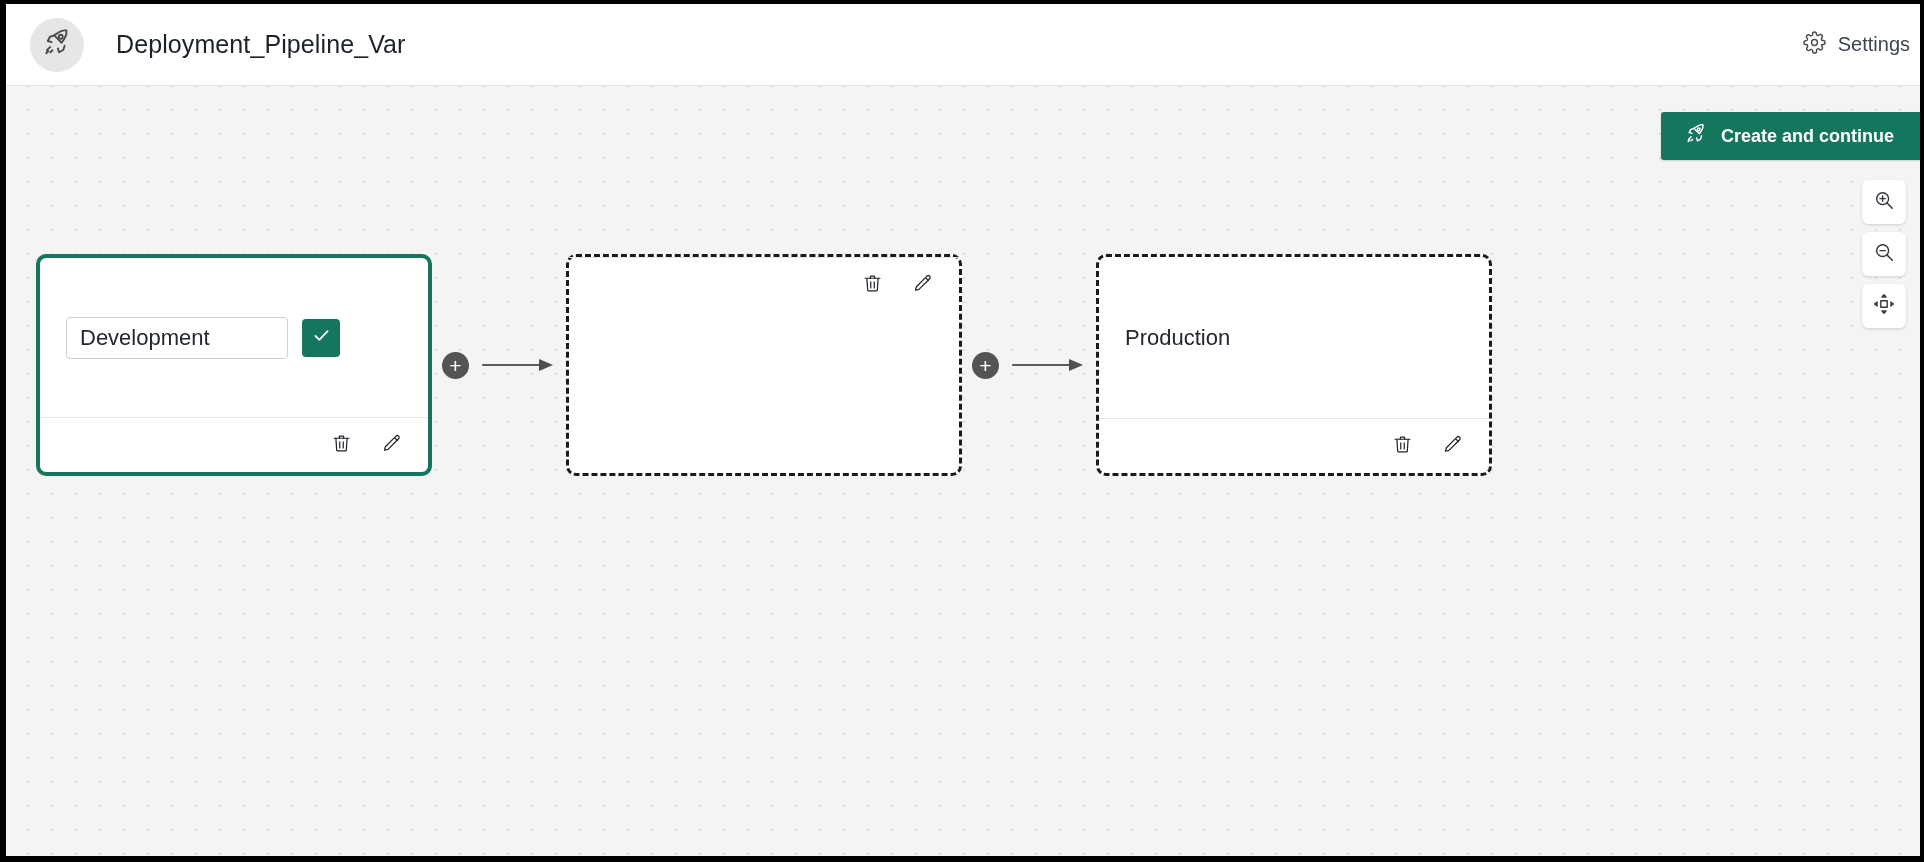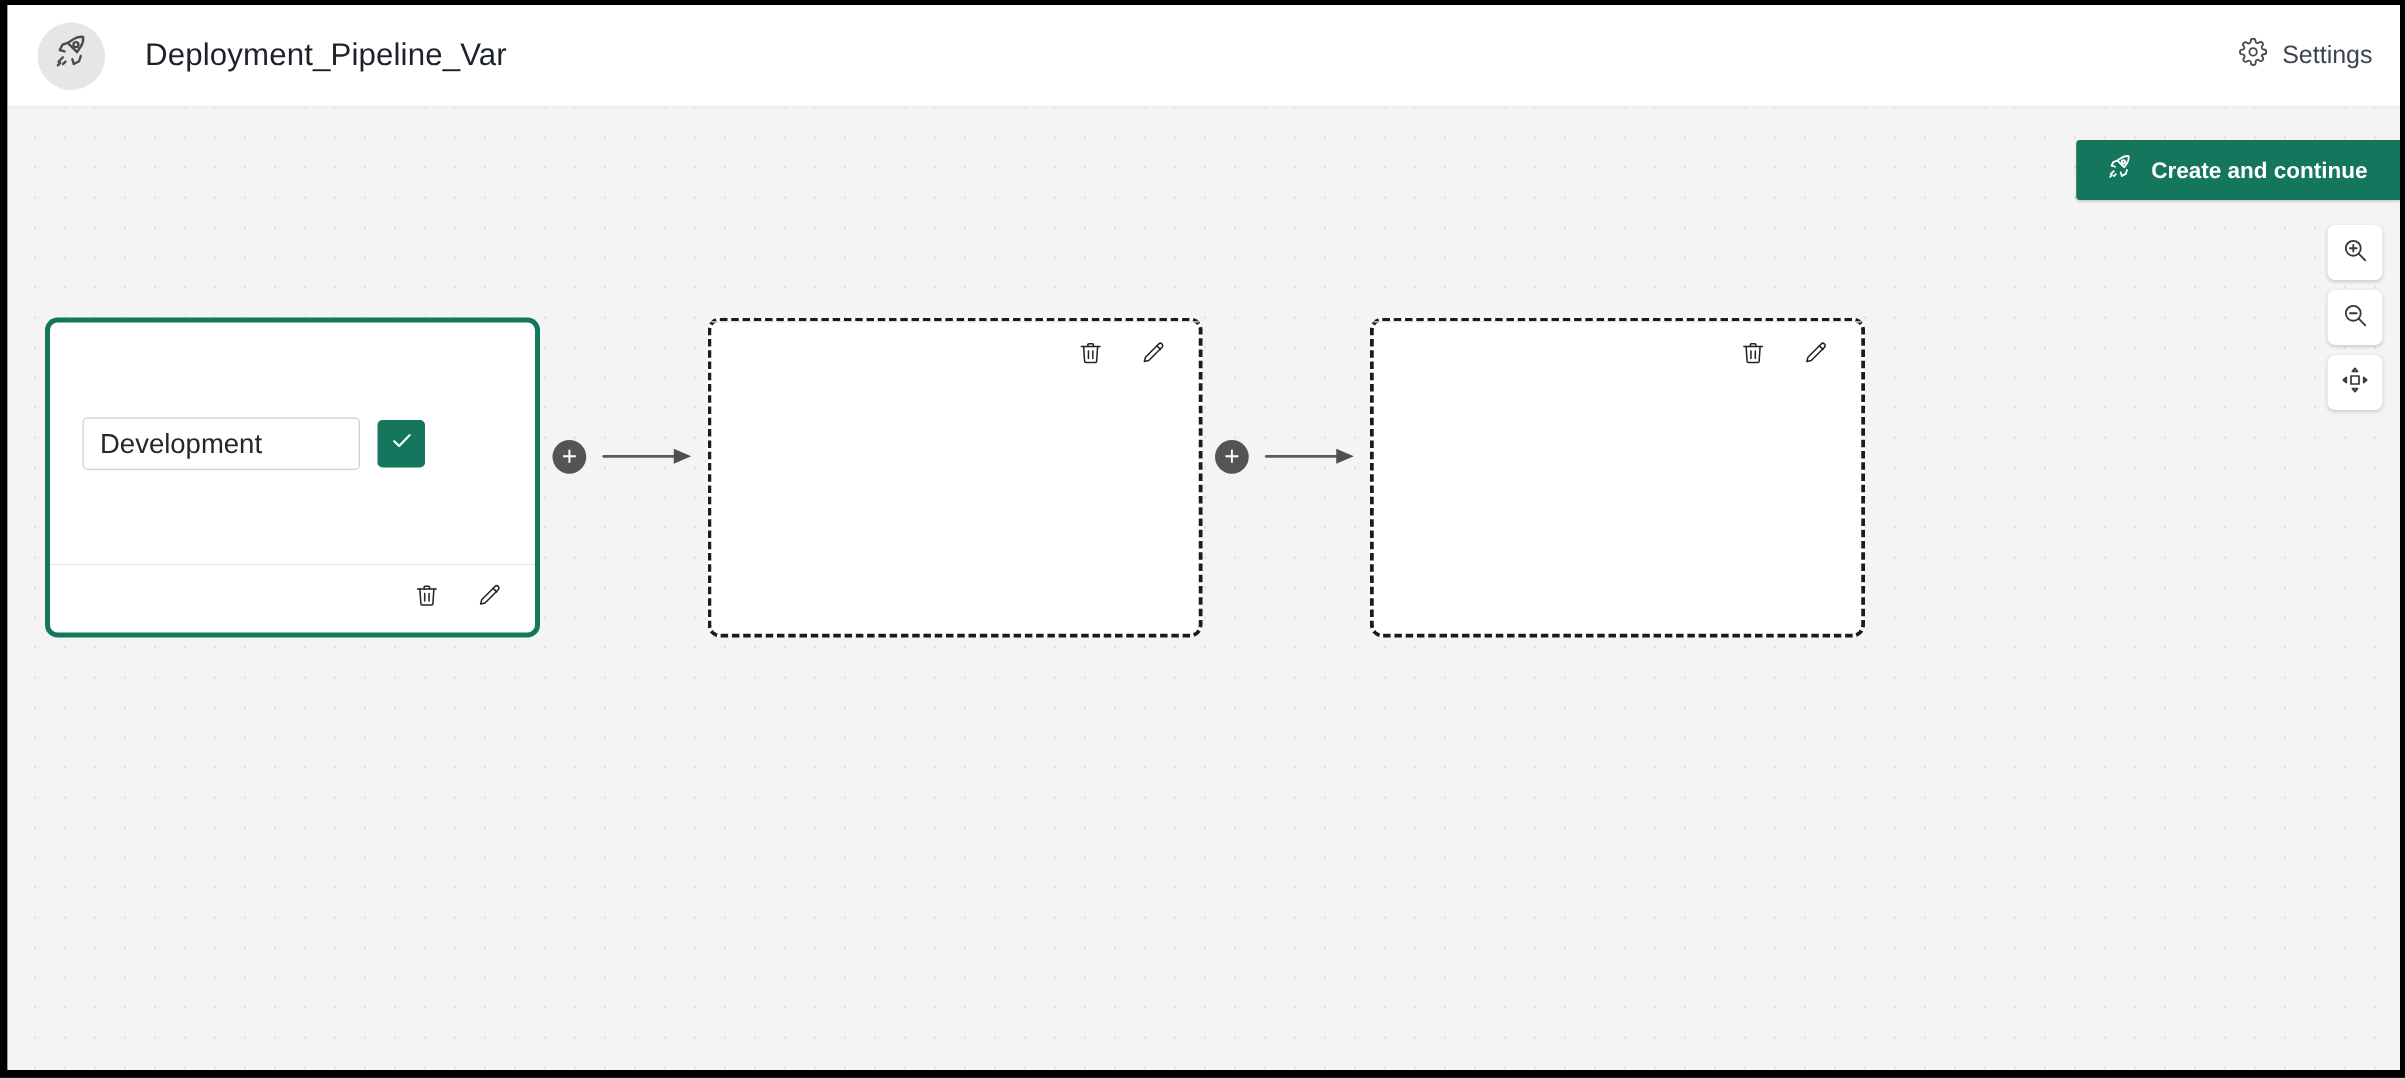--- a/index.html
+++ b/index.html
@@ -61,21 +61,21 @@
     color: #1d2229;
     letter-spacing: .1px;
     white-space: nowrap;
   }
   .header-spacer { flex: 1 1 auto; }
   .settings-btn {
     display: flex;
     align-items: center;
     gap: 12px;
     margin-right: 0px;
-    padding-right: 22px;
+    padding-right: 10px;
     color: #3d4450;
     font-size: 20px;
     white-space: nowrap;
     cursor: pointer;
   }
 
   
   .canvas {
     position: absolute;
     left: 0;
@@ -134,21 +134,21 @@
     position: absolute;
     left: 30px;
     top: 168px;
     display: flex;
     align-items: flex-start;
   }
 
   .stage-card {
     position: relative;
     width: 396px;
-    height: 256px;
+    height: 222px;
     background: #ffffff;
     border-radius: 10px;
     box-sizing: border-box;
     display: flex;
     flex-direction: column;
   }
   .stage-card.selected {
     border: 4px solid #13765d;
   }
   .stage-card.dashed {
@@ -386,20 +386,23 @@
 
         <div class="connector">
           <div class="add-node">+</div>
           <svg class="arrow" width="75" height="16" viewBox="0 0 75 16">
             <path d="M2 8 H60" stroke="#5b5b5b" stroke-width="2.2" stroke-linecap="round" fill="none"></path>
             <path d="M58 2 L72 8 L58 14 Z" fill="#4f4f4f"></path>
           </svg>
         </div>
 
         <div class="stage-card dashed">
+          <div class="stage-body">
+            <span class="stage-name-text">Production</span>
+          </div>
           <div class="stage-footer">
             <div class="footer-icon">
               <span>
                 <svg width="21" height="21" viewBox="0 0 24 24" fill="none" stroke="#1f232a" stroke-width="1.4" stroke-linecap="round" stroke-linejoin="round">
                   <path d="M3.5 6h17"></path>
                   <path d="M9.5 6V4.4c0-.5.4-.9.9-.9h3.2c.5 0 .9.4.9.9V6"></path>
                   <path d="M5.6 6l.9 13.4c0 .6.5 1.1 1.1 1.1h8.8c.6 0 1.1-.5 1.1-1.1L18.4 6"></path>
                   <path d="M10 10v7M14 10v7"></path>
                 </svg>
               </span>

